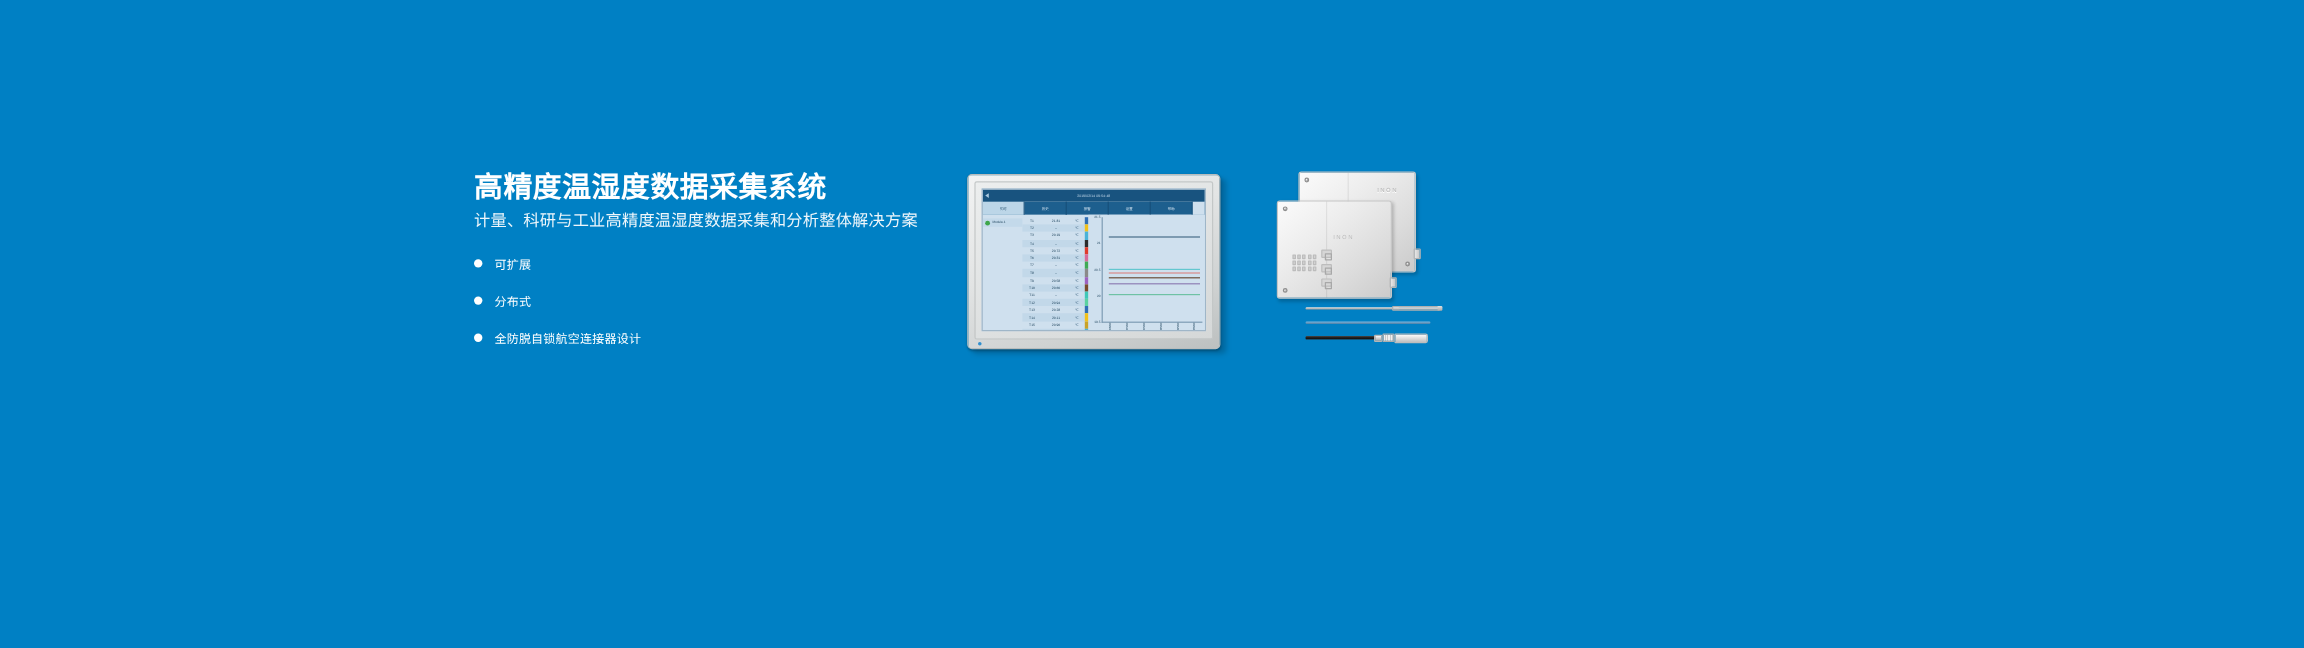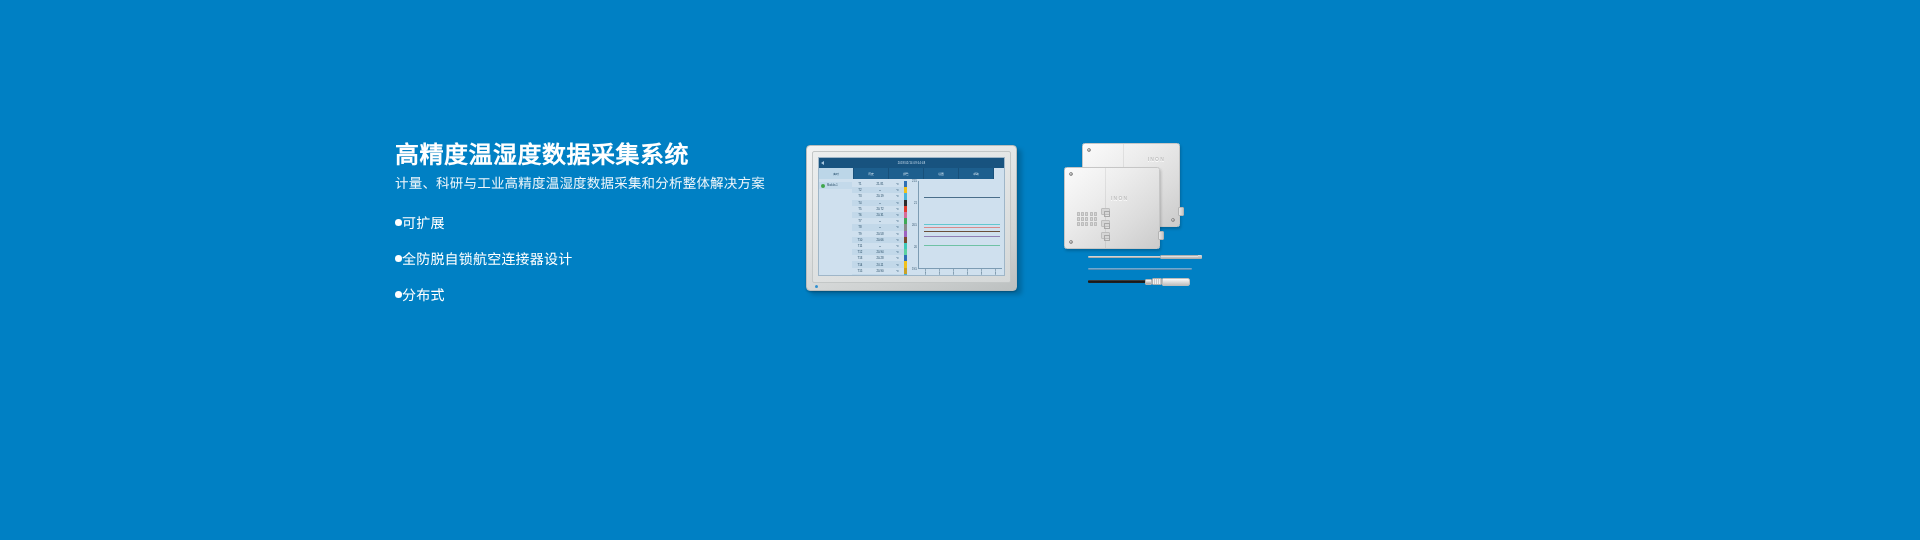--- a/index.html
+++ b/index.html
@@ -6,33 +6,33 @@
   * { margin:0; padding:0; box-sizing:border-box; }
   html,body { width:1920px; height:540px; overflow:hidden; }
   body {
     background:#0080c4;
     font-family:"Liberation Sans","DejaVu Sans",sans-serif;
     position:relative;
   }
   .banner { position:absolute; inset:0; background:#0080c4; }
 
   
-  .copy { position:absolute; left:395px; top:142px; width:420px;font-family:Liberation Mono, monospace; }
+  .copy { position:absolute; left:395px; top:142px; width:420px; }
   .title {
     font-size:24px; font-weight:bold; color:#ffffff;
     letter-spacing:.5px; line-height:1.25; white-space:nowrap;
   }
   .subtitle {
     font-size:13.5px; color:#eef6fb;
     letter-spacing:.2px; white-space:nowrap; font-weight:400;
   }
   .bullets { margin-top:20px; list-style:none; }
   .bullets li {
-    display:flex; align-items:center; 
-    font-size:14px; color:#ffffff; margin-bottom:16px;
+    display:flex; align-items:center; gap:10px;
+    font-size:10px; color:#ffffff; margin-bottom:16px;
     letter-spacing:.2px; white-space:nowrap;
   }
   .dot { width:7px; height:7px; border-radius:50%; background:#ffffff; flex:0 0 auto; }
 
   
   .monitor { position:absolute; left:806px; top:145px; width:216px; height:150px; }
   .mon-shadow {
     position:absolute; left:4px; top:4px; width:212px; height:146px;
     background:rgba(0,0,0,.18); border-radius:4px; filter:blur(2px);
   }
@@ -177,25 +177,25 @@
   <div class="copy">
     <h1 class="title">高精度温湿度数据采集系统</h1>
     <p class="subtitle">计量、科研与工业高精度温湿度数据采集和分析整体解决方案</p>
     <ul class="bullets">
       <li>
         <span class="dot"></span>
         <span>可扩展</span>
       </li>
       <li>
         <span class="dot"></span>
-        <span>全防脱自锁航空连接器设计</span>
+        <span>分布式</span>
       </li>
       <li>
         <span class="dot"></span>
-        <span>分布式</span>
+        <span>全防脱自锁航空连接器设计</span>
       </li>
     </ul>
   </div>
 
   <div class="monitor">
     <div class="mon-shadow"></div>
     <div class="mon-outer">
       <div class="mon-inner">
         <div class="screen">
 

